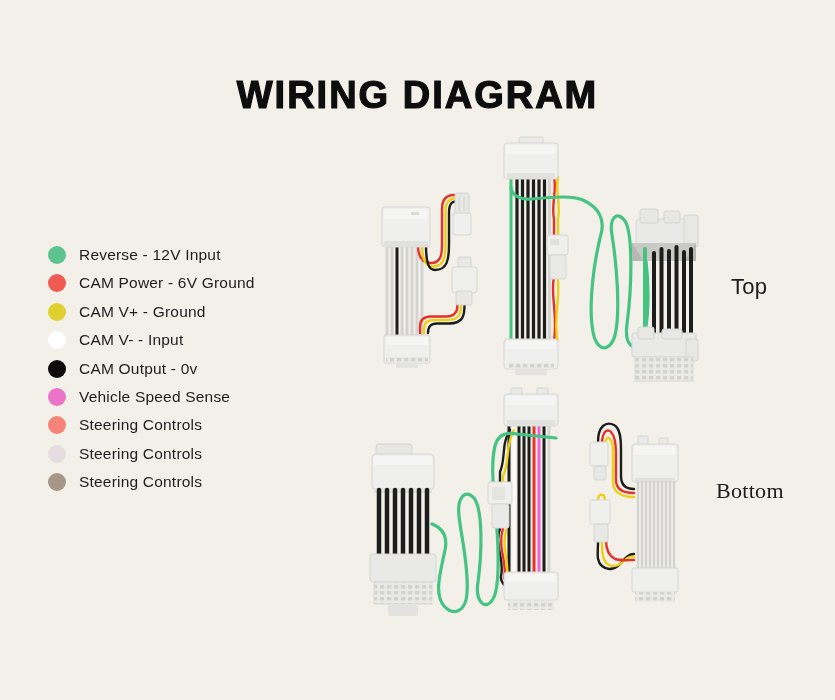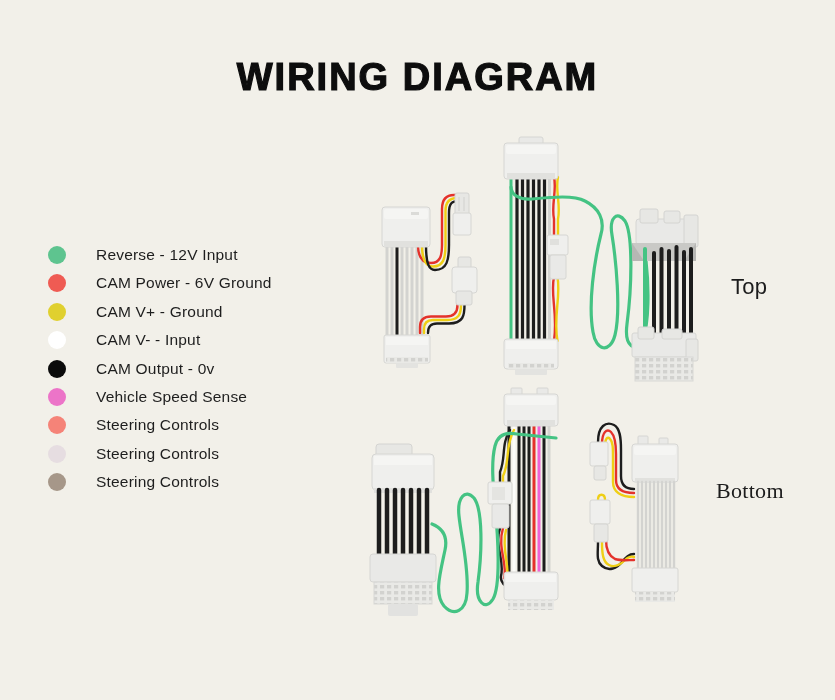--- a/index.html
+++ b/index.html
@@ -4,28 +4,28 @@
 <style>
   html,body{margin:0;padding:0;}
   body{
     width:835px;height:700px;overflow:hidden;position:relative;
     background:#f2f0e9;
     font-family:"Liberation Sans","DejaVu Sans",sans-serif;
   }
   .stage{position:absolute;inset:0;width:835px;height:700px;}
 
   .title{
-    position:absolute;top:56px;left:0;width:835px;
+    position:absolute;top:74px;left:0;width:835px;
     text-align:center;
     font-size:38px;font-weight:bold;letter-spacing:2px;
     color:#0d0d0d;-webkit-text-stroke:1.2px #0d0d0d;
   }
 
   .legend{position:absolute;left:48px;top:246px;display:flex;flex-direction:column;gap:10.4px;}
-  .legend-row{display:flex;align-items:center;gap:30px;height:18px;text-align:right;}
+  .legend-row{display:flex;align-items:center;gap:13px;height:18px;text-align:right;}
   .legend-dot{width:18px;height:18px;border-radius:50%;flex:0 0 auto;}
   .legend-label{font-size:15.5px;color:#1e1e1e;letter-spacing:0.2px;white-space:nowrap;}
 
   .side-label{position:absolute;font-size:22px;color:#1c1c1c;letter-spacing:0.3px;}
   .side-label.top{left:731px;top:274px;}
   .side-label.bottom{left:716px;top:478px;font-family:Liberation Serif, serif;}
 
   svg{position:absolute;overflow:visible;}
   #top-diagram{left:368px;top:135px;}
   #bottom-diagram{left:358px;top:386px;}

